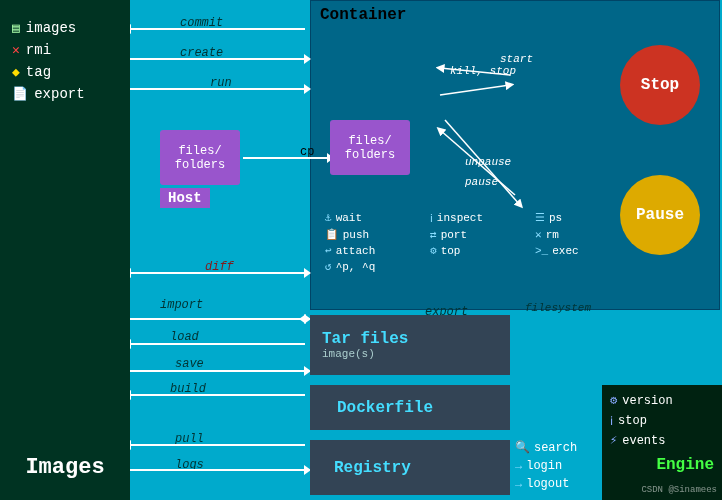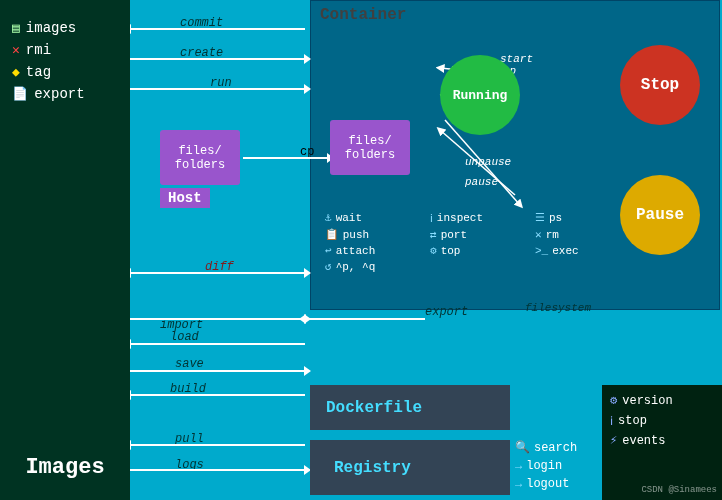--- a/index.html
+++ b/index.html
@@ -62,21 +62,21 @@
       position: absolute;
       left: 180px; top: 0;
       width: 410px;
       height: 310px;
       background: #006688;
       border: 1px solid #004466;
     }
     .container-label {
       position: absolute;
       left: 190px; top: 6px;
-      color: #404040;
+      color: #000000;
       font-size: 16px;
       font-weight: bold;
     }
 
     
     .circle-running {
       position: absolute;
       left: 310px; top: 55px;
       width: 80px; height: 80px;
       border-radius: 50%;
@@ -167,21 +167,21 @@
       font-size: 11px;
     }
 
     
     .dockerfile-box {
       position: absolute;
       left: 180px; top: 385px;
       width: 200px; height: 45px;
       background: #334455;
       display: flex; align-items: center;
-      padding: 6px 16px;
+      padding: 6px 27px;
       z-index: 5;
     }
     .dockerfile-label {
       color: #44ddff;
       font-size: 16px;
       font-weight: bold;
     }
 
     
     .registry-box {
@@ -359,23 +359,20 @@
     <span>export</span>
   </div>
   <div class="sidebar-images-label">Images</div>
 </div>
 
 <div class="main">
 
   <div class="container-box"></div>
   <div class="container-label">Container</div>
 
-  <div class="circle-running">
-    <span>Running</span>
-  </div>
   <div class="circle-stop">
     <span>Stop</span>
   </div>
   <div class="circle-pause">
     <span>Pause</span>
   </div>
 
   <svg class="container-svg">
 
     <line x1="130" y1="95" x2="200" y2="85" stroke="white" stroke-width="1.5" marker-end="url(#arrow)"></line>
@@ -461,41 +458,47 @@
 
   <div class="flow-label" style="left:50px; top:46px;">create</div>
   <div class="h-arrow" style="left:0px; top:58px; width:175px;"></div>
 
   <div class="flow-label" style="left:80px; top:76px;">run</div>
   <div class="h-arrow" style="left:0px; top:88px; width:175px;"></div>
 
   <div class="diff-label">diff</div>
   <div class="h-arrow-both" style="left:0px; top:272px; width:175px;"></div>
 
-  <div class="flow-label" style="left:30px; top:318px;text-align:center;">import</div>
+  <div class="flow-label" style="left:30px; top:298px;text-align:center;">import</div>
   <div class="h-arrow" style="left:0px; top:318px; width:175px;"></div>
 
   <div class="flow-label" style="left:295px; top:305px;font-style:italic;">export</div>
   <div class="h-arrow-left" style="left:175px; top:318px; width:120px;"></div>
 
   <div class="flow-label" style="left:40px; top:330px;">load</div>
   <div class="h-arrow-left" style="left:0px; top:343px; width:175px;"></div>
 
   <div class="flow-label" style="left:45px; top:357px;">save</div>
   <div class="h-arrow" style="left:0px; top:370px; width:175px;"></div>
 
   <div class="flow-label" style="left:40px; top:382px;">build</div>
   <div class="h-arrow-left" style="left:0px; top:394px; width:175px;"></div>
 
   <div class="flow-label" style="left:45px; top:432px;">pull</div>
   <div class="h-arrow-left" style="left:0px; top:444px; width:175px;"></div>
 
   <div class="flow-label" style="left:45px; top:458px;">logs</div>
   <div class="h-arrow" style="left:0px; top:469px; width:175px;"></div>
 
+  <div class="tar-box">
+    <span class="tar-label">Tar files</span>
+    <span class="tar-sub">
+      <span>image(s)</span>
+    </span>
+  </div>
 
   <div class="filesystem-label">filesystem</div>
 
   <div class="dockerfile-box">
     <span class="dockerfile-label">Dockerfile</span>
   </div>
 
   <div class="registry-box">
     <span class="registry-label">Registry</span>
   </div>
@@ -521,17 +524,18 @@
       <span>version</span>
     </div>
     <div class="engine-item">
       <span class="engine-icon">ℹ</span>
       <span>stop</span>
     </div>
     <div class="engine-item">
       <span class="engine-icon">⚡</span>
       <span>events</span>
     </div>
+    <div class="engine-title">Engine</div>
   </div>
 
 </div>
 
 <div class="watermark">CSDN @Sinamees</div>
 
 </body></html>

